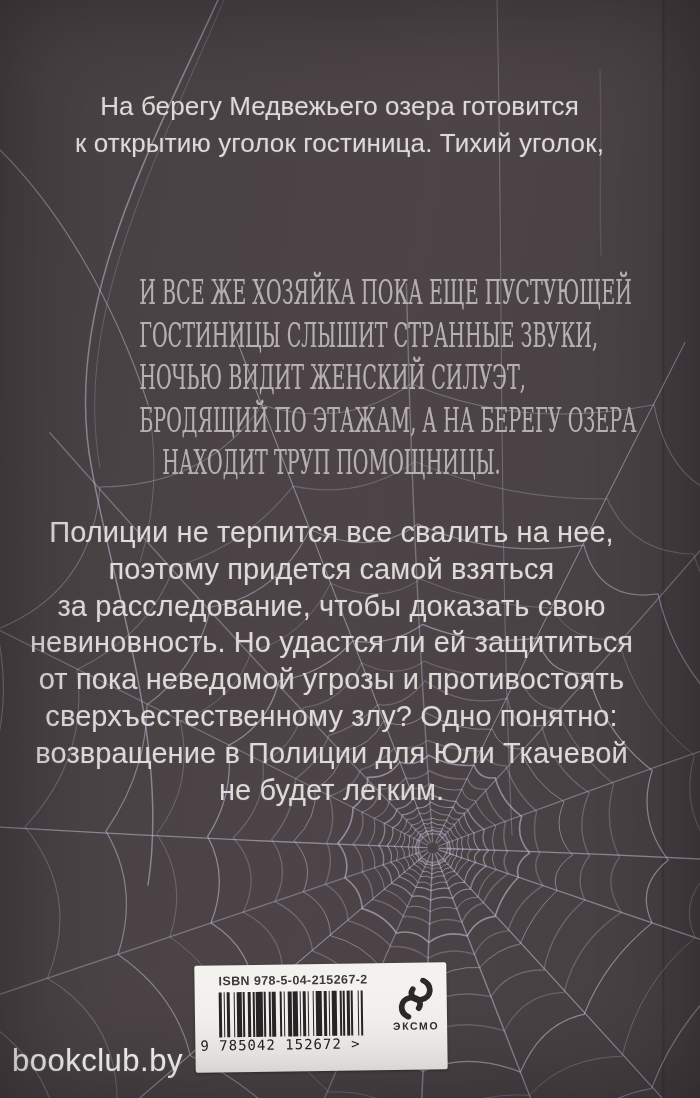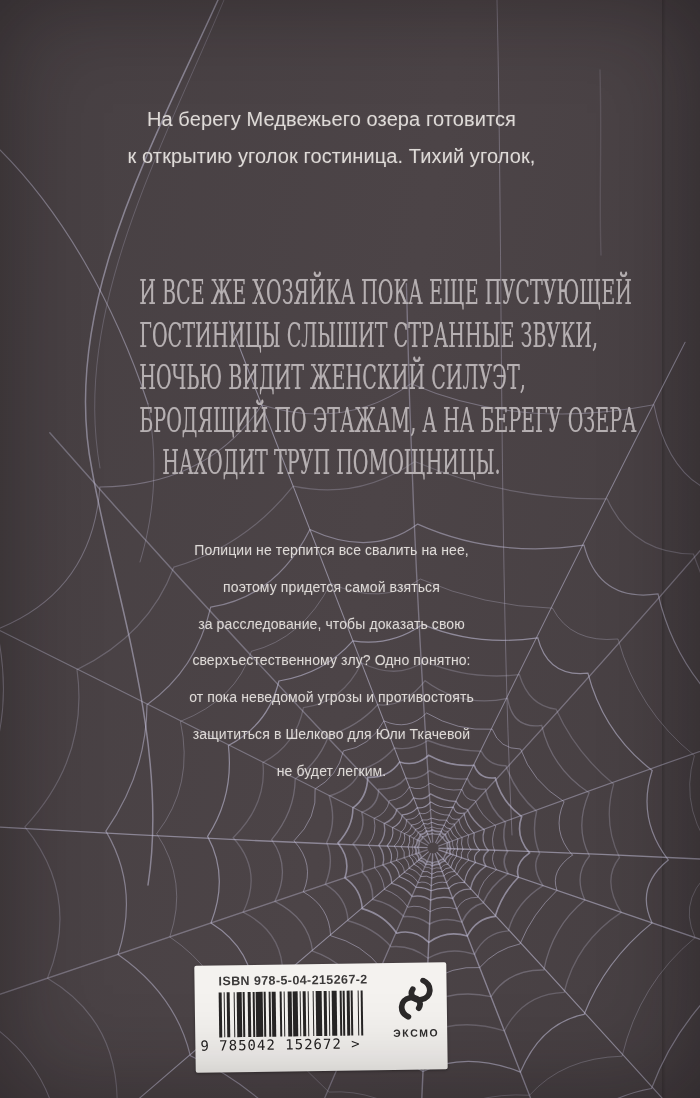--- a/index.html
+++ b/index.html
@@ -12,30 +12,30 @@
     position:absolute;top:0;left:662px;width:38px;height:100%;
     background:linear-gradient(90deg,#3a3436 0,#453e41 4px,#443d40 100%);
   }
   #webs{position:absolute;inset:0;pointer-events:none;}
   .vignette{
     position:absolute;inset:0;pointer-events:none;
     box-shadow:inset 0 0 95px rgba(16,12,14,.42);
   }
   .blurb{position:absolute;left:0;width:663px;text-align:center;}
   .intro{
-    top:101px;font-size:20px;line-height:37.4px;color:#dedad7;
-    text-shadow:0 0 2px rgba(235,230,230,.18);letter-spacing:.1px;
+    top:88px;font-size:26px;line-height:37.4px;color:#dedad7;
+    text-shadow:0 0 2px rgba(235,230,230,.18);letter-spacing:.1px;padding-left:8px;
   }
   .tagline{
     top:272px;font-family:"DejaVu Serif",serif;font-size:33px;line-height:42.6px;
     color:#b6b0b2;transform:scaleX(.58);transform-origin:331.5px 0;
     text-shadow:0 0 1px rgba(200,195,198,.35);white-space:nowrap;
   }
   .outro{
-    top:532px;font-size:14px;line-height:36.8px;color:#dedad7;
+    top:514px;font-size:29px;line-height:36.8px;color:#dedad7;
     text-shadow:0 0 2px rgba(235,230,230,.18);letter-spacing:.1px;
   }
   .watermark{
     position:absolute;left:12px;top:1043px;font-size:31px;color:#fafafa;
     letter-spacing:.5px;text-shadow:0 0 2px rgba(255,255,255,.25);
   }
   #label{
     position:absolute;left:195px;top:964px;width:252px;height:107px;
     background:#f4f2ef;transform:rotate(-.8deg);border-radius:2px;
     box-shadow:0 1px 3px rgba(0,0,0,.35);
@@ -47,21 +47,21 @@
   .bars{position:absolute;left:24px;top:27px;width:146px;height:45px;display:flex;}
   .bars i{display:block;height:100%;background:#272525;flex:none;}
   .digits{
     position:absolute;left:5px;top:72px;width:176px;
     font-family:"DejaVu Sans Mono",monospace;font-size:14px;color:#242222;
     letter-spacing:1px;white-space:pre;
   }
   .pub{position:absolute;left:194px;top:15px;width:54px;text-align:center;}
   .pub svg{display:block;margin:0 auto;}
   .pubname{
-    font-size:10.5px;font-weight:bold;letter-spacing:1.6px;color:#2e2c2c;margin-top:7px;
+    font-size:10.5px;font-weight:bold;letter-spacing:1.6px;color:#2e2c2c;
     font-family:"Liberation Sans",sans-serif;
   }
 </style>
 </head>
 <body>
 
 <div id="cover">
 
   <div id="right-band"></div>
 
@@ -120,23 +120,24 @@
     <div>ГОСТИНИЦЫ СЛЫШИТ СТРАННЫЕ ЗВУКИ,</div>
     <div>НОЧЬЮ ВИДИТ ЖЕНСКИЙ СИЛУЭТ,</div>
     <div>БРОДЯЩИЙ ПО ЭТАЖАМ, А НА БЕРЕГУ ОЗЕРА</div>
     <div>НАХОДИТ ТРУП ПОМОЩНИЦЫ.</div>
   </div>
 
   <div class="blurb outro">
     <div>Полиции не терпится все свалить на нее,</div>
     <div>поэтому придется самой взяться</div>
     <div>за расследование, чтобы доказать свою</div>
+    <div>невиновность. Но удастся ли ей защититься</div>
+    <div>от пока неведомой угрозы и противостоять</div>
     <div>сверхъестественному злу? Одно понятно:</div>
-    <div>от пока неведомой угрозы и противостоять</div>
-    <div>защититься в Шелково для Юли Ткачевой</div>
+    <div>возвращение в Полиции для Юли Ткачевой</div>
     <div>не будет легким.</div>
   </div>
 
   <div id="label">
     <div class="isbn">ISBN 978-5-04-215267-2</div>
     <div class="bars" id="bars">
         <i style="width: 3.24444px; margin-right: 1.62222px;"></i>
         <i style="width: 1.62222px; margin-right: 1.62222px;"></i>
         <i style="width: 3.24444px; margin-right: 3.24444px;"></i>
         <i style="width: 1.62222px; margin-right: 1.62222px;"></i>
@@ -170,15 +171,16 @@
     <div class="digits">9 785042 152672 &gt;</div>
     <div class="pub">
       <svg width="38" height="42" viewBox="0 0 40 44">
         <path d="M28 3 C38 8 37 21 26 23 C18 24.5 13 18 17 12" fill="none" stroke="#2b2929" stroke-width="6" stroke-linecap="round"></path>
         <path d="M12 41 C2 36 3 23 14 21 C22 19.5 27 26 23 32" fill="none" stroke="#2b2929" stroke-width="6" stroke-linecap="round"></path>
       </svg>
       <div class="pubname">ЭКСМО</div>
     </div>
   </div>
 
+  <div class="watermark">bookclub.by</div>
 
   <div class="vignette"></div>
 </div>
 
 </body></html>

